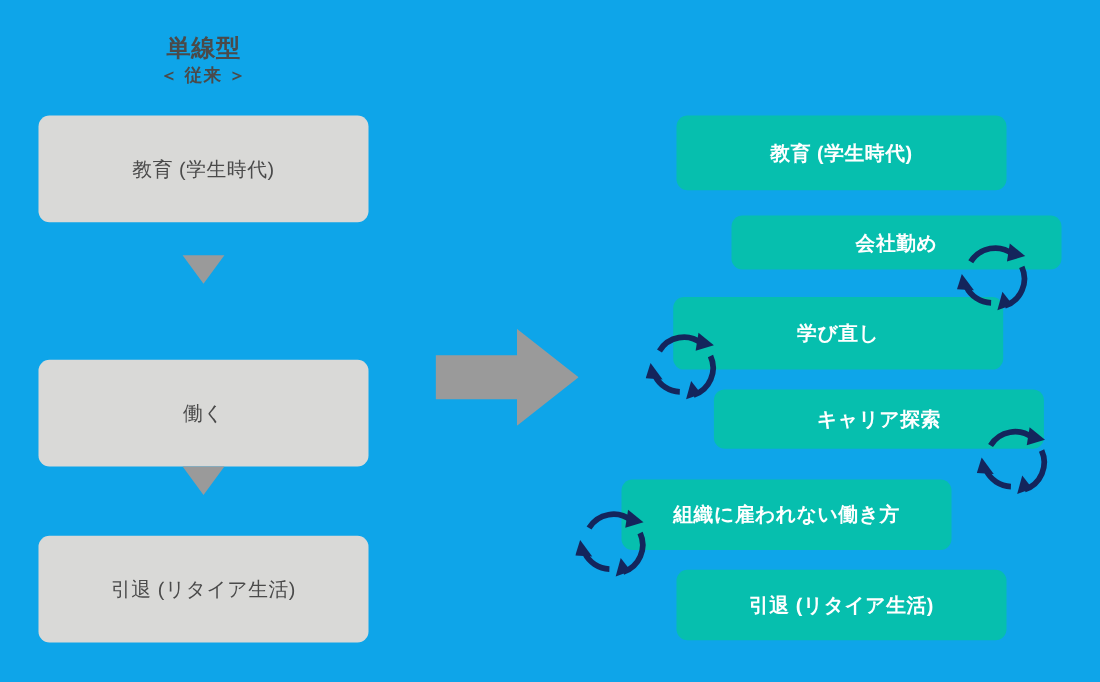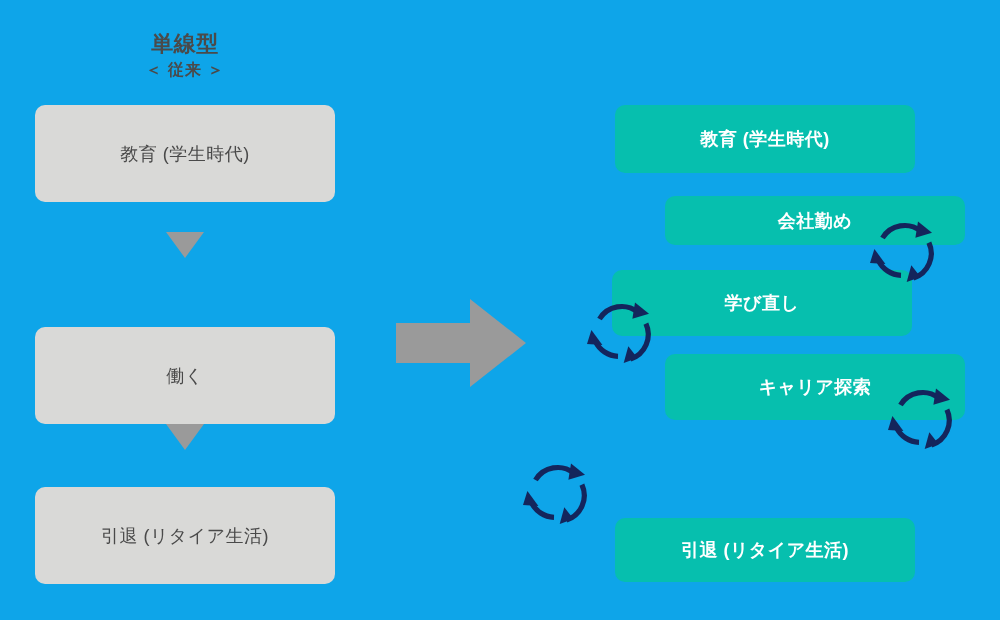--- a/index.html
+++ b/index.html
@@ -131,24 +131,27 @@
   </div>
 
   <div class="stage-box green" style="left:665px; top:196px; width:300px; height:49px;">
     <span>会社勤め</span>
   </div>
 
   <div class="stage-box green" style="left:565px; top:270px; width:300px; height:66px;margin-left:47px;">
     <span>学び直し</span>
   </div>
 
-  <div class="stage-box green" style="left:665px; top:354px; width:300px; height:66px;">
+  <div class="stage-box green" style="left:649px; top:354px; width:300px; height:54px;">
     <span>キャリア探索</span>
   </div>
 
+  <div class="stage-box green" style="left:565px; top:436px; width:300px; height:64px;">
+    <span>組織に雇われない働き方</span>
+  </div>
 
   <div class="stage-box green" style="left:615px; top:518px; width:300px; height:64px;">
     <span>引退 (リタイア生活)</span>
   </div>
 
   <svg class="cycle-icon" style="left:870px; top:215px;" viewBox="0 0 70 70">
     <g fill="none" stroke="#14255c" stroke-width="5.2" stroke-linecap="butt">
       <path d="M 12.5 23.0 A 26 26 0 0 1 50.9 16.2"></path>
       <path d="M 58.9 27.6 A 26 26 0 0 1 43.5 63.1"></path>
       <path d="M 31.0 60.3 A 26 26 0 0 1 8.4 45.4"></path>

